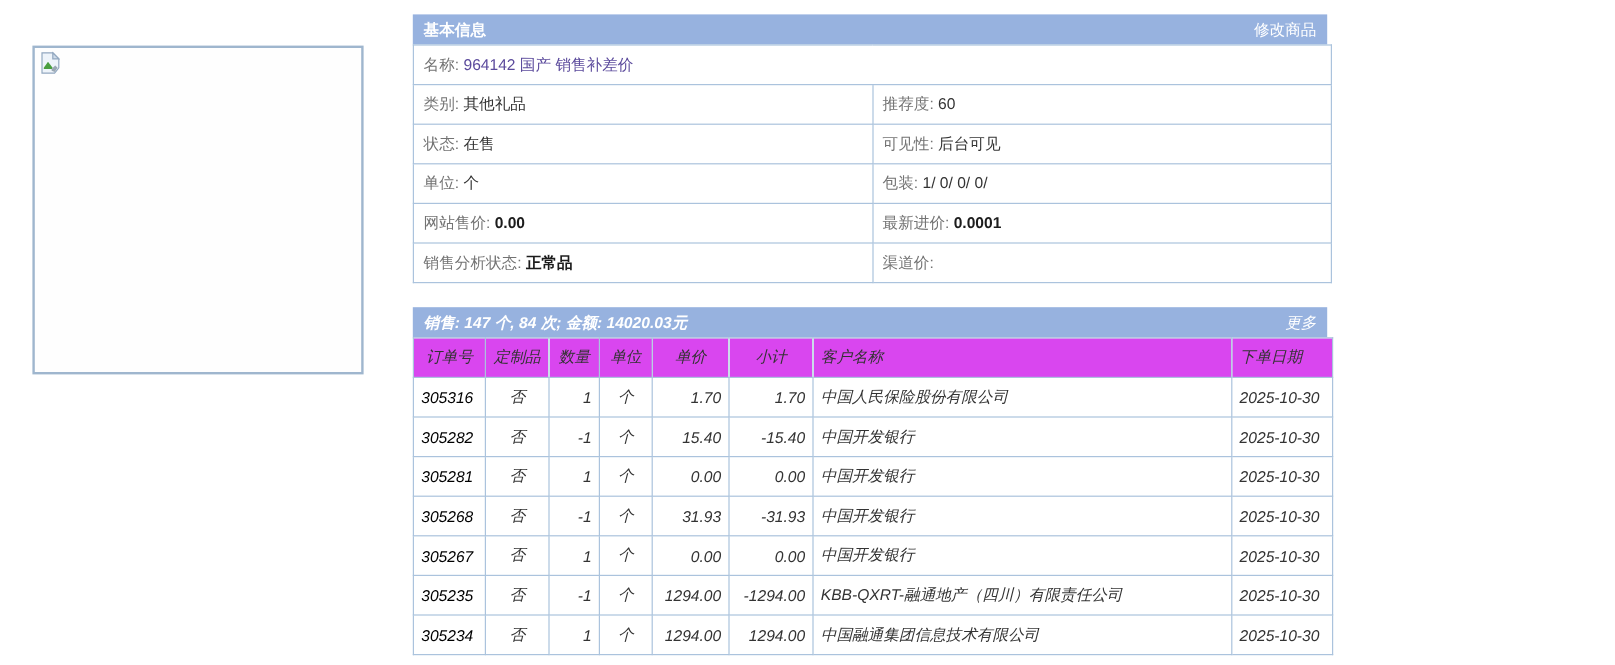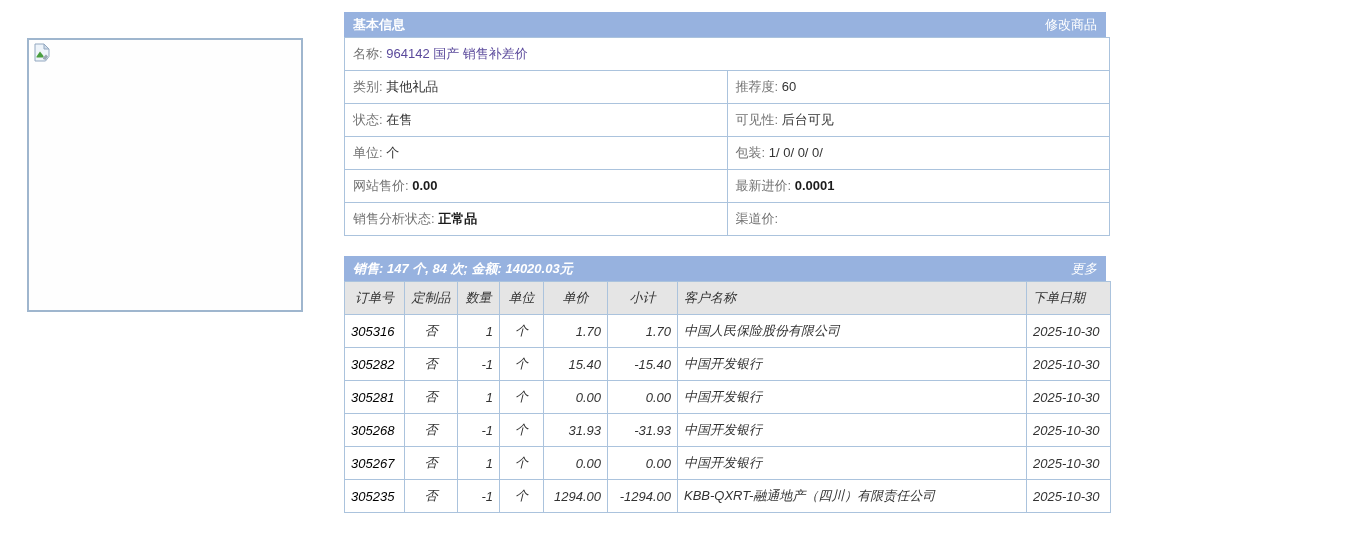--- a/index.html
+++ b/index.html
@@ -33,21 +33,21 @@
   td,th{border:1px solid #abc3dd;height:33px;padding:0 8px;overflow:hidden;white-space:nowrap;box-sizing:border-box;}
 
   
   .info-table td.left-col{width:416px;}
   .info-table .lbl{color:#737373;}
   .info-table .val{color:#333;}
   .info-table .val.bold{font-weight:bold;color:#1c1c1c;}
   .name-link{color:#5b4a9c;text-decoration:none;cursor:pointer;text-align:right;}
 
   
-  .sales-table th{font-weight:normal;text-align:center;padding:0 6px;background:#e5e5e5;color:#333;}
+  .sales-table th{font-weight:normal;text-align:center;padding:0 6px;background:#d946ef;color:#333;}
   .sales-table th.al{text-align:left;}
   .sales-table td{padding:0 6px;}
   .sales-table td.c-center{text-align:center;}
   .sales-table td.c-right{text-align:right;}
   .sales-table td.c-left{text-align:left;}
   .order-link{color:#000000;text-decoration:none;cursor:pointer;}
 </style>
 </head>
 <body>
 
@@ -178,17 +178,27 @@
           <tr>
             <td class="c-left"><a class="order-link">305235</a></td>
             <td class="c-center">否</td>
             <td class="c-right">-1</td>
             <td class="c-center">个</td>
             <td class="c-right">1294.00</td>
             <td class="c-right">-1294.00</td>
             <td class="c-left">KBB-QXRT-融通地产（四川）有限责任公司</td>
             <td class="c-left">2025-10-30</td>
           </tr>
+          <tr>
+            <td class="c-left"><a class="order-link">305234</a></td>
+            <td class="c-center">否</td>
+            <td class="c-right">1</td>
+            <td class="c-center">个</td>
+            <td class="c-right">1294.00</td>
+            <td class="c-right">1294.00</td>
+            <td class="c-left">中国融通集团信息技术有限公司</td>
+            <td class="c-left">2025-10-30</td>
+          </tr>
         </tbody>
     </table>
   </section>
 
 </div>
 
 </body></html>

